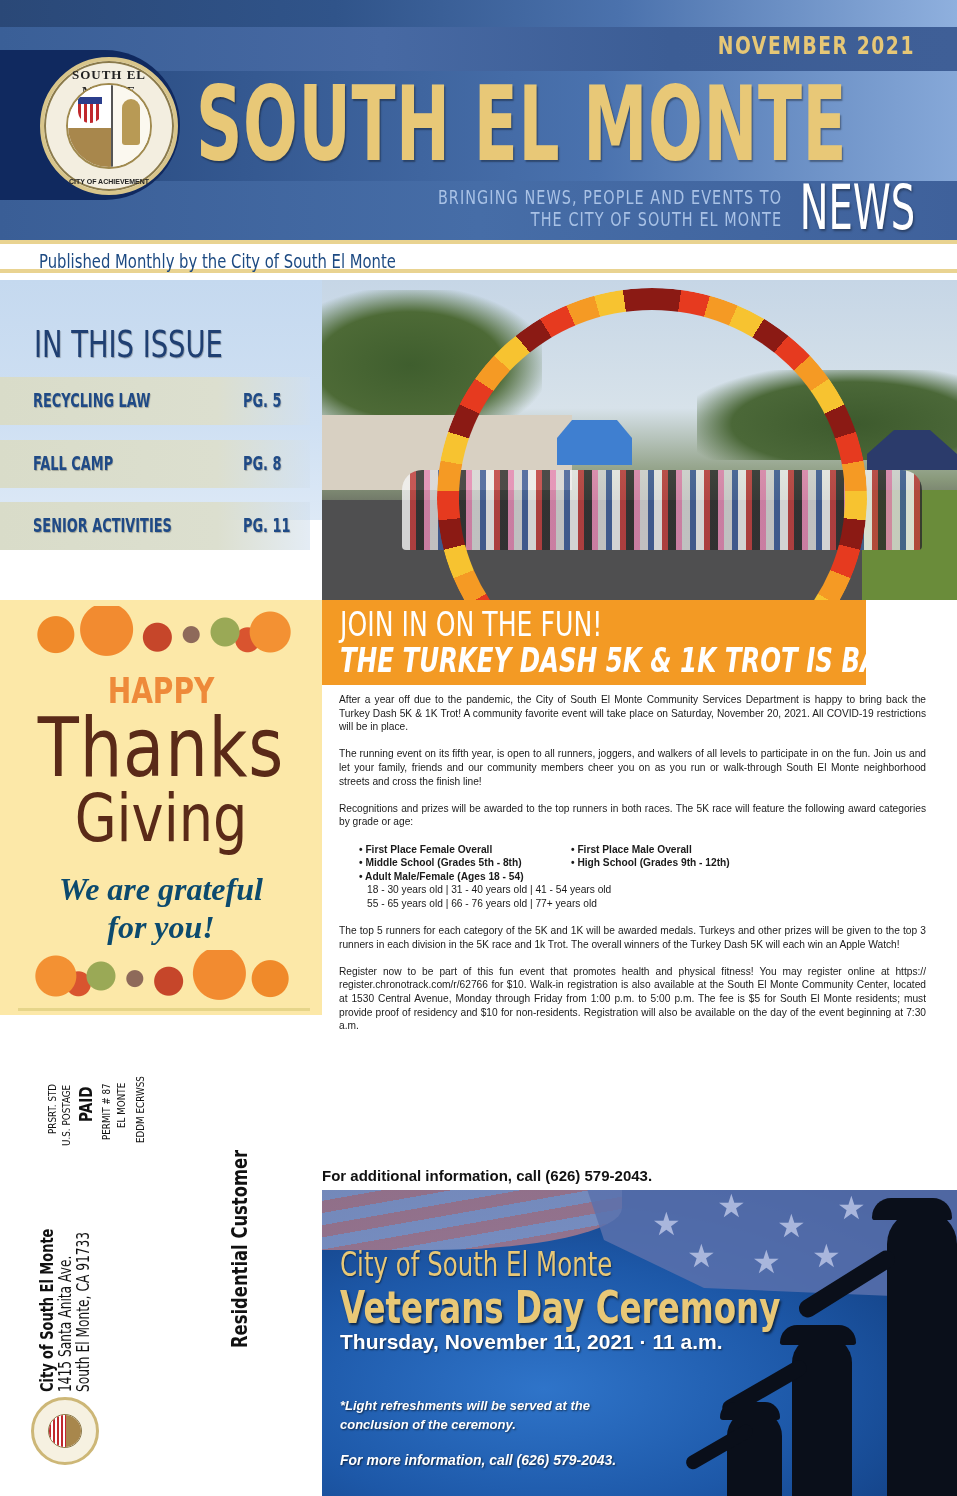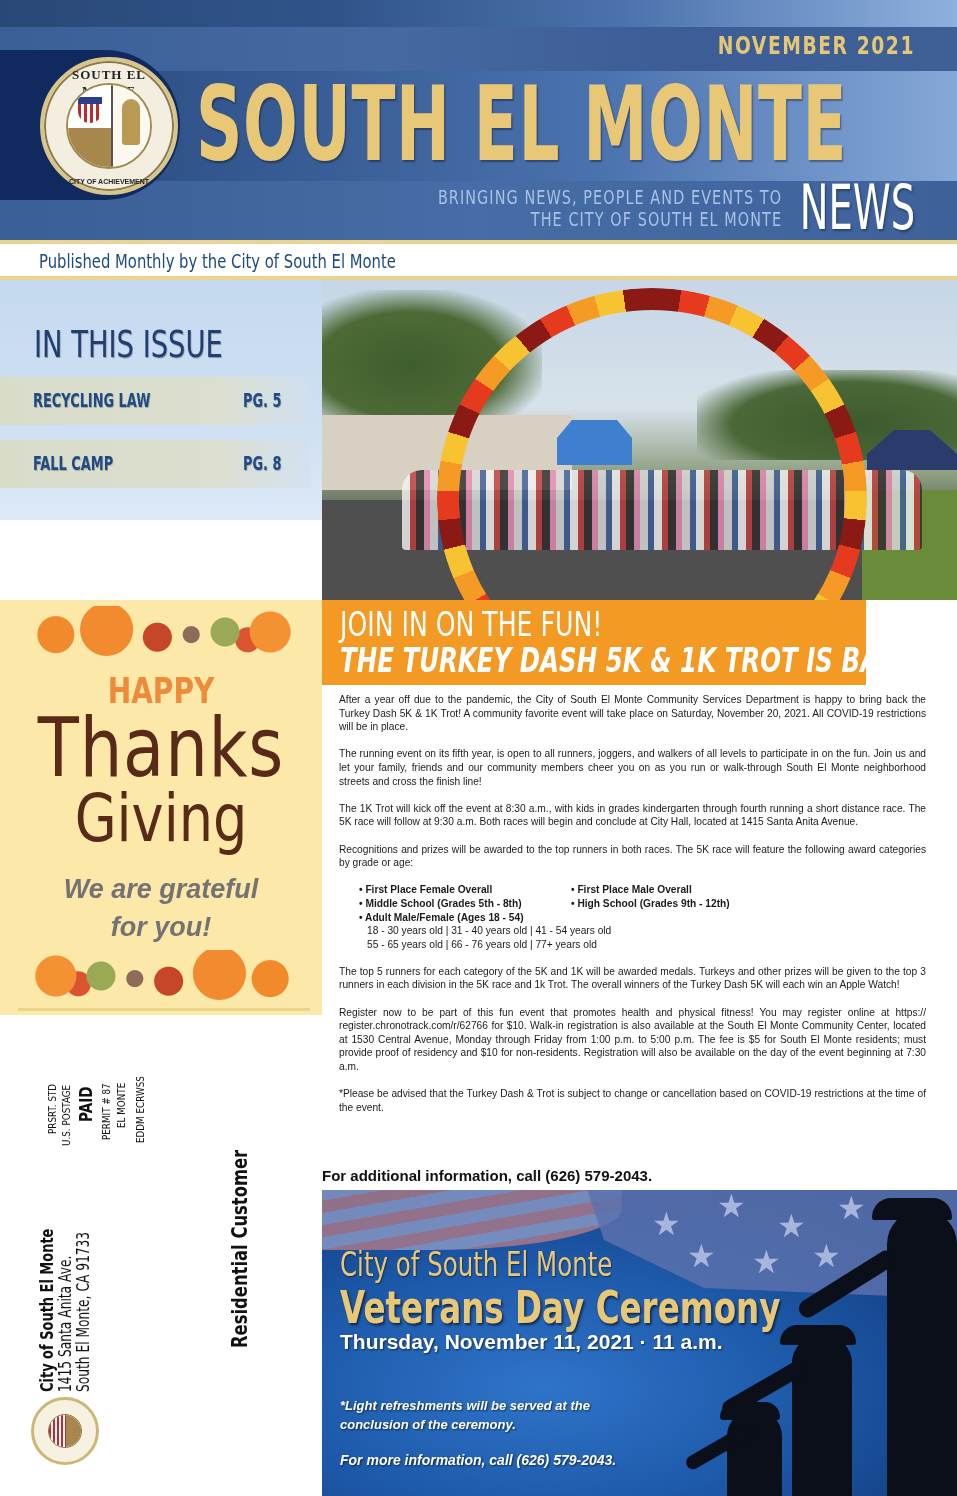--- a/index.html
+++ b/index.html
@@ -84,21 +84,21 @@
     white-space: nowrap;
   }
   .news-word {
     position: absolute; right: 42px; top: 176px;
     font-family: "DejaVu Sans", sans-serif; font-size: 62px; line-height: 64px;
     color: #ffffff; transform: scaleX(0.62); transform-origin: right center;
     text-shadow: 2px 2px 3px rgba(0,0,0,0.35);
   }
 
   .pub-strip {
-    position: absolute; left: 0; top: 240px; width: 957px; height: 40px;
+    position: absolute; left: 0; top: 240px; width: 957px; height: 33px;
     background: #ffffff;
     border-top: 4px solid #e9d391; border-bottom: 4px solid #e9d391;
   }
   .pub-strip span {
     position: absolute; left: 39px; top: 6px;
     font-family: "DejaVu Sans", sans-serif; font-size: 19px; color: #1d4a82;
     transform: scaleX(0.78); transform-origin: left center; white-space: nowrap;
   }
 
   
@@ -173,22 +173,22 @@
     transform: scaleX(0.78);
   }
   .thanks .big1, .thanks .big2 {
     position: absolute; left: 0; width: 322px; text-align: center;
     font-family: "DejaVu Sans", sans-serif; color: #5a2a18;
   }
   .thanks .big1 { top: 100px; font-size: 82px; transform: scaleX(0.82); letter-spacing: 1px; }
   .thanks .big2 { top: 180px; font-size: 66px; transform: scaleX(0.82); }
   .thanks .grateful {
     position: absolute; left: 0; width: 322px; top: 270px; text-align: center;
-    font-family: Liberation Sans, sans-serif; font-style: italic; font-weight: bold;
-    font-size: 27px; line-height: 38px; color: #737373;
+    font-family: Liberation Serif, serif; font-style: italic; font-weight: bold;
+    font-size: 32px; line-height: 38px; color: #0c4a6e;
   }
   .thanks .rule { position: absolute; left: 18px; top: 408px; width: 292px; height: 3px; background: #e6d58a; }
 
   
   .mail { position: absolute; left: 0; top: 1015px; width: 322px; height: 481px; background: #ffffff; }
   .postage-line {
     position: absolute; white-space: nowrap; color: #111;
     font-family: "DejaVu Sans", sans-serif; transform-origin: left top;
   }
   .res-customer {
@@ -327,20 +327,24 @@
 <aside class="toc">
   <div class="toc-title">IN THIS ISSUE</div>
   <div class="toc-row" style="top:97px">
     <span class="lbl">RECYCLING LAW</span>
     <span class="pg">PG. 5</span>
   </div>
   <div class="toc-row" style="top:160px">
     <span class="lbl">FALL CAMP</span>
     <span class="pg">PG. 8</span>
   </div>
+  <div class="toc-row" style="top:222px">
+    <span class="lbl">SENIOR ACTIVITIES</span>
+    <span class="pg">PG. 11</span>
+  </div>
 </aside>
 
 <div class="hero-photo" title="Children running under an orange, red and yellow balloon arch at the Turkey Dash start line">
   <div class="trees-l"></div>
   <div class="trees-r"></div>
   <div class="wall"></div>
   <div class="road"></div>
   <div class="grass"></div>
   <div class="tent"></div>
   <div class="tent2"></div>
@@ -390,38 +394,36 @@
 </div>
 
 <div class="dash-banner">
   <div class="h1">JOIN IN ON THE FUN!</div>
   <div class="h2">THE TURKEY DASH 5K &amp; 1K TROT IS BACK!</div>
 </div>
 
 <article class="dash-body">
   <p>After a year off due to the pandemic, the City of South El Monte Community Services Department is happy to bring back the Turkey Dash 5K &amp; 1K Trot! A community favorite event will take place on Saturday, November 20, 2021. All COVID-19 restrictions will be in place.</p>
   <p>The running event on its fifth year, is open to all runners, joggers, and walkers of all levels to participate in on the fun. Join us and let your family, friends and our community members cheer you on as you run or walk-through South El Monte neighborhood streets and cross the finish line!</p>
-  <p>The 1K Trot will kick off the event at 8:30 a.m., with kids in grades kindergarten through  fourth running a short distance race. The 5K race will follow at 9:30 a.m. Both races will begin and conclude at City Hall, located at 1415 Santa Anita Avenue.</p>
   <p>Recognitions and prizes will be awarded to the top runners in both races. The 5K race will feature the following award categories by grade or age:</p>
   <div class="awards">
     <div class="row">
       <span class="col1">• First Place Female Overall</span>
       <span class="col2">• First Place Male Overall</span>
     </div>
     <div class="row">
       <span class="col1">• Middle School (Grades 5th - 8th)</span>
       <span class="col2">• High School (Grades 9th - 12th)</span>
     </div>
     <div class="b">• Adult Male/Female (Ages 18 - 54)</div>
     <div class="sub">18 - 30 years old | 31 - 40 years old | 41 - 54 years old</div>
     <div class="sub">55 - 65 years old | 66 - 76 years old | 77+ years old</div>
   </div>
   <p>The top 5 runners for each category of the 5K and 1K will be awarded medals. Turkeys and other prizes will be given to the top 3 runners in each division in the 5K race and 1k Trot. The overall winners  of the Turkey Dash 5K will each win an Apple Watch!</p>
   <p>Register now to be part of this fun event that promotes health and physical fitness! You may register online at https:// register.chronotrack.com/r/62766 for $10. Walk-in registration is also available at the South El Monte Community Center, located at 1530 Central Avenue, Monday through Friday from 1:00 p.m. to 5:00 p.m. The fee is $5 for South El Monte residents; must provide proof of residency and $10 for non-residents. Registration will also be available on the day of the event beginning at 7:30 a.m.</p>
-  <p>*Please be advised that the Turkey Dash &amp; Trot  is subject to change or cancellation based on COVID-19 restrictions at the time of the event.</p>
 </article>
 
 <div class="dash-cta">For additional information, call (626) 579-2043.</div>
 
 <section class="vets">
   <div class="flag-stripes"></div>
   <div class="flag-field"></div>
   <span class="star" style="left:330px; top:18px;">★</span>
   <span class="star" style="left:395px; top:0px;">★</span>
   <span class="star" style="left:455px; top:20px;">★</span>

